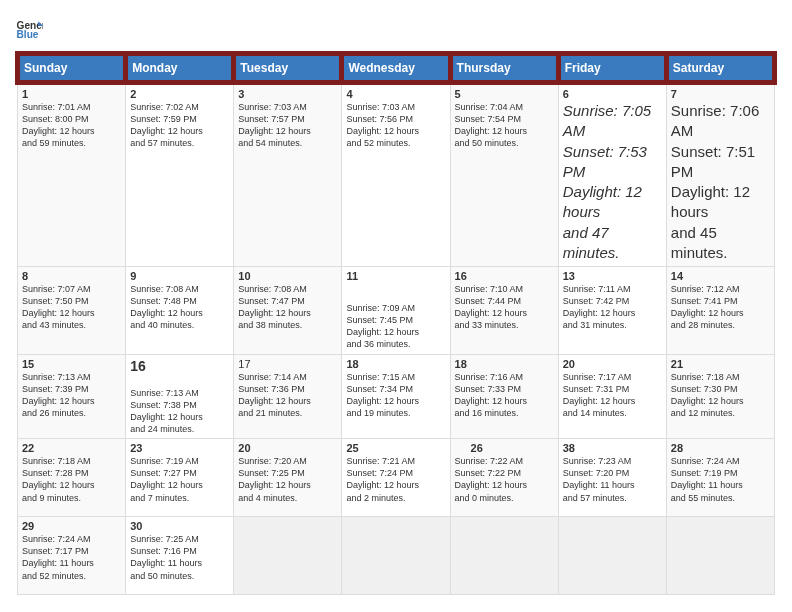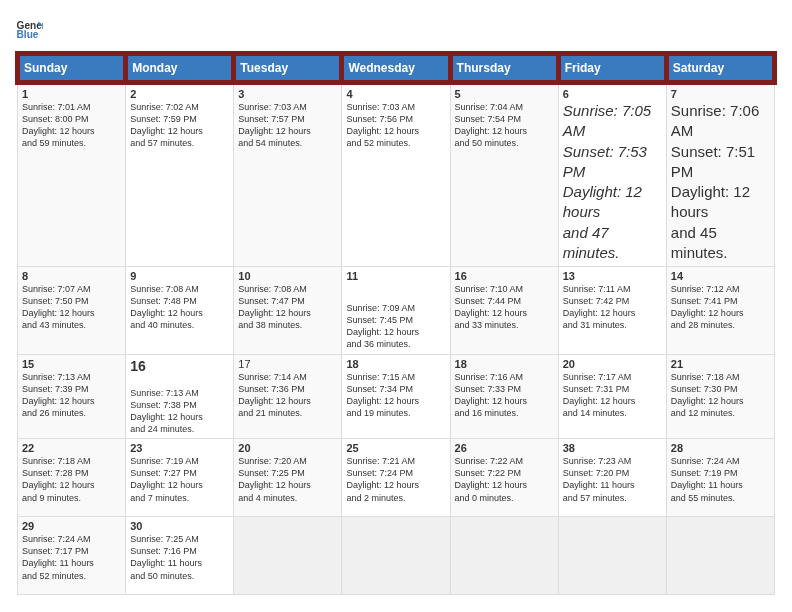--- a/index.html
+++ b/index.html
@@ -209,21 +209,21 @@
           </td>
           <td style="background-color: rgb(249, 249, 249);">
             <span style="font-size:11px;font-weight:bold;display:block;margin-bottom:1px;">20</span>
             <div style="line-height:1.35;font-size:9px;">Sunrise: 7:20 AM<br>Sunset: 7:25 PM<br>Daylight: 12 hours<br>and 4 minutes.</div>
           </td>
           <td style="background-color: rgb(255, 255, 255);">
             <span style="font-size:11px;font-weight:bold;display:block;margin-bottom:1px;">25</span>
             <div style="line-height:1.35;font-size:9px;">Sunrise: 7:21 AM<br>Sunset: 7:24 PM<br>Daylight: 12 hours<br>and 2 minutes.</div>
           </td>
           <td style="background-color: rgb(249, 249, 249);">
-            <span style="font-size:11px;font-weight:bold;display:block;margin-bottom:1px;">26</span>
+            <span style="font-size:11px;font-weight:bold;display:block;margin-bottom:1px;margin-left:16px;">26</span>
             <div style="line-height:1.35;font-size:9px;">Sunrise: 7:22 AM<br>Sunset: 7:22 PM<br>Daylight: 12 hours<br>and 0 minutes.</div>
           </td>
           <td style="background-color: rgb(255, 255, 255);">
             <span style="font-size:11px;font-weight:bold;display:block;margin-bottom:1px;">38</span>
             <div style="line-height:1.35;font-size:9px;">Sunrise: 7:23 AM<br>Sunset: 7:20 PM<br>Daylight: 11 hours<br>and 57 minutes.</div>
           </td>
           <td style="background-color: rgb(249, 249, 249);">
             <span style="font-size:11px;font-weight:bold;display:block;margin-bottom:1px;">28</span>
             <div style="line-height:1.35;font-size:9px;">Sunrise: 7:24 AM<br>Sunset: 7:19 PM<br>Daylight: 11 hours<br>and 55 minutes.</div>
           </td>

